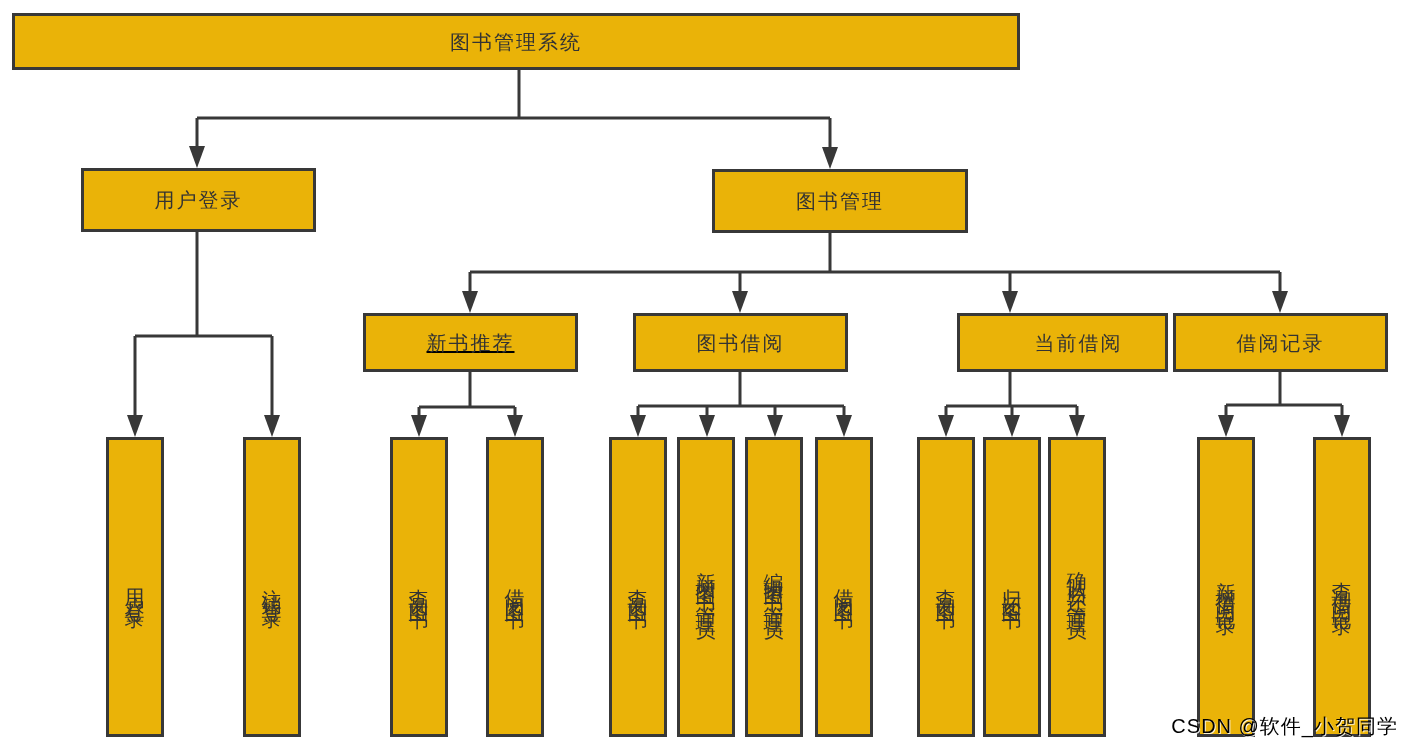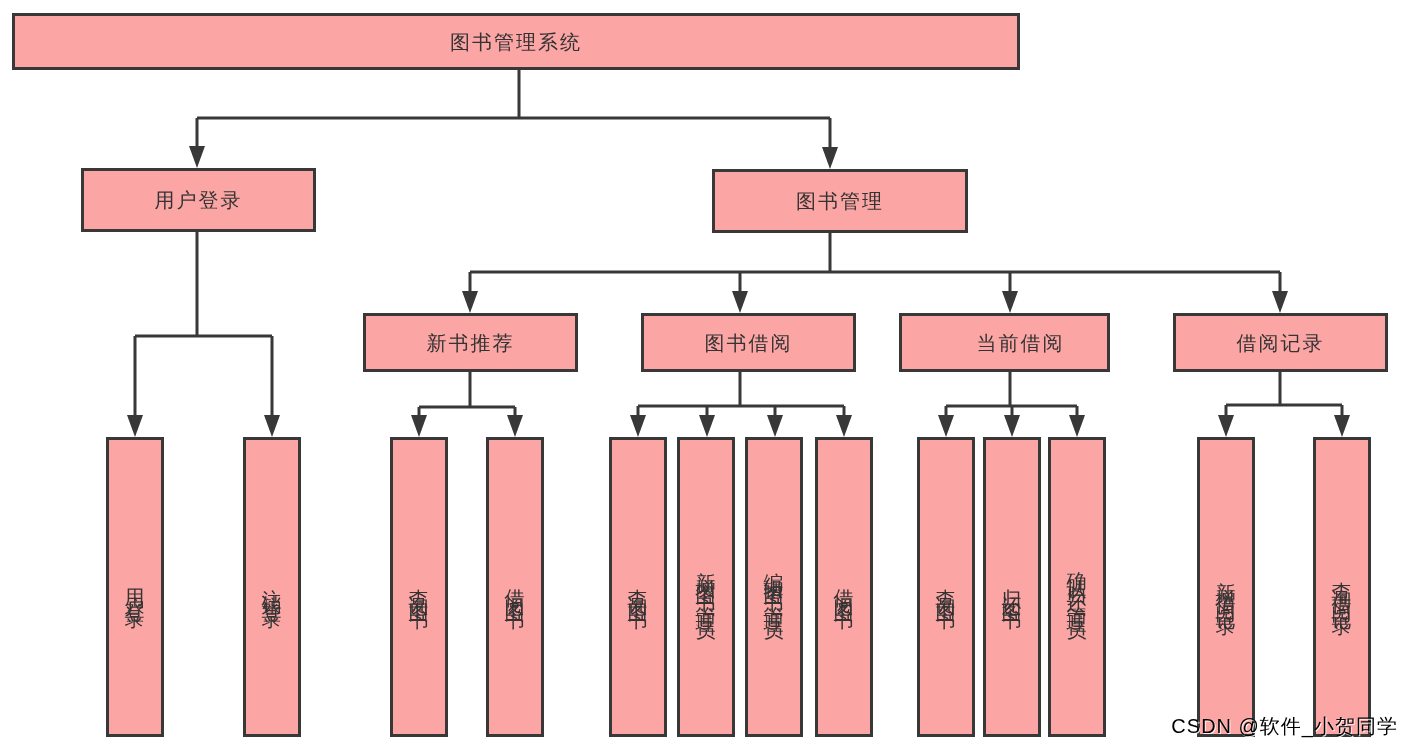--- a/index.html
+++ b/index.html
@@ -12,21 +12,21 @@
     font-family: "Liberation Sans", sans-serif;
   }
   .wires {
     position: absolute;
     left: 0; top: 0;
     width: 1405px; height: 747px;
     pointer-events: none;
   }
   .box {
     position: absolute;
-    background: #fca5a5;
+    background: #eab308;
     border: 3px solid #383838;
     box-sizing: border-box;
     display: flex;
     align-items: center;
     justify-content: center;
     z-index: 2;
   }
   .lbl {
     font-size: 20px;
     color: #333333;
@@ -103,27 +103,27 @@
     <span class="lbl">图书管理系统</span>
   </div>
 
   <div class="box" style="left:81px; top:168px; width:235px; height:64px;">
     <span class="lbl">用户登录</span>
   </div>
   <div class="box" style="left:712px; top:169px; width:256px; height:64px;">
     <span class="lbl">图书管理</span>
   </div>
 
-  <div class="box" style="left:363px; top:313px; width:215px; height:59px;">
+  <div class="box" style="left:363px; top:313px; width:215px; height:59px;text-decoration:underline;">
     <span class="lbl">新书推荐</span>
   </div>
-  <div class="box" style="left:633px; top:313px; width:215px; height:59px;margin-left:8px;">
+  <div class="box" style="left:633px; top:313px; width:215px; height:59px;">
     <span class="lbl">图书借阅</span>
   </div>
-  <div class="box" style="left:899px; top:313px; width:211px; height:59px;padding-left:32px;">
+  <div class="box" style="left:957px; top:313px; width:211px; height:59px;padding-left:32px;">
     <span class="lbl">当前借阅</span>
   </div>
   <div class="box" style="left:1173px; top:313px; width:215px; height:59px;">
     <span class="lbl">借阅记录</span>
   </div>
 
   <div class="box" style="left:106px; top:437px; width:58px; height:300px;">
     <span class="vlbl">用户登录</span>
   </div>
   <div class="box" style="left:243px; top:437px; width:58px; height:300px;">

